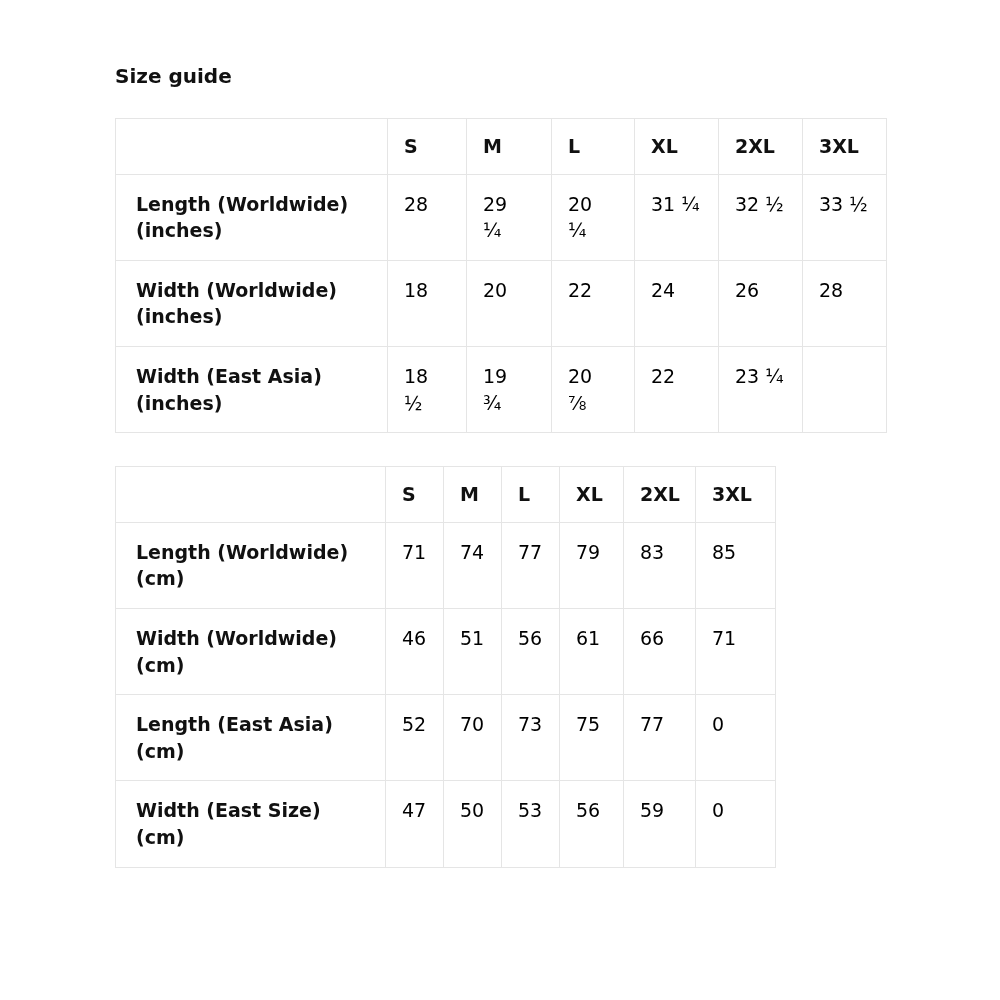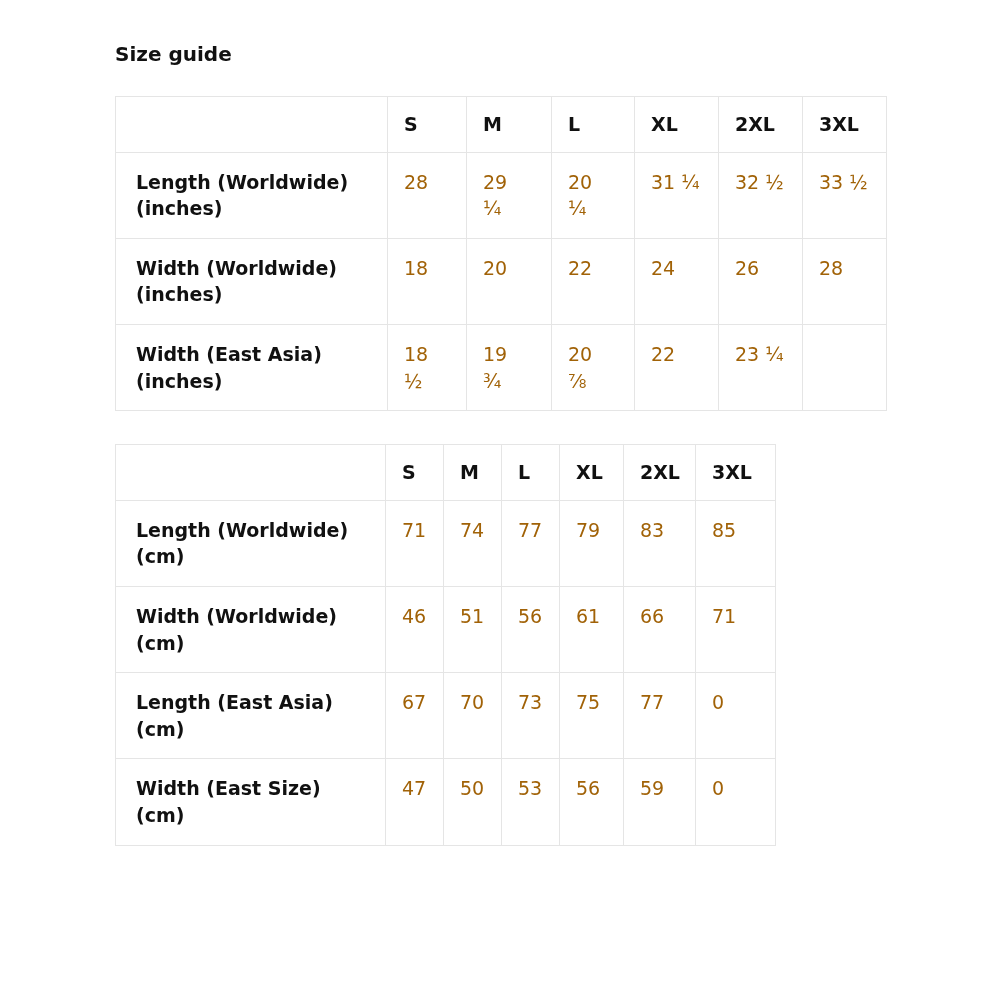--- a/index.html
+++ b/index.html
@@ -6,21 +6,21 @@
     margin: 0;
     padding: 0;
     background: #ffffff;
     font-family: "DejaVu Sans", "Liberation Sans", sans-serif;
     color: #222222;
   }
   .page {
     width: 1000px;
     height: 868px;
     box-sizing: border-box;
-    padding: 42px 0 0 115px;
+    padding: 64px 0 0 115px;
     background: #ffffff;
   }
   .size-guide-title {
     font-size: 20px;
     font-weight: bold;
     color: #111111;
     margin: 0 0 30px 0;
     line-height: 1.2;
   }
   table.size-table {
@@ -47,21 +47,21 @@
   table.size-table td {
     padding: 16px 16px;
     vertical-align: top;
   }
   td.row-label {
     font-weight: bold;
     color: #111111;
     padding-left: 20px !important;
   }
   td.val {
-    color: #a16207;
+    color: #000000;
     white-space: pre-line;
   }
 </style>
 </head>
 <body>
 
 <div class="page">
 
   <h2 class="size-guide-title">Size guide</h2>
 
@@ -157,21 +157,21 @@
         <td class="row-label">Width (Worldwide) (cm)</td>
         <td class="val">46</td>
         <td class="val">51</td>
         <td class="val">56</td>
         <td class="val">61</td>
         <td class="val">66</td>
         <td class="val">71</td>
       </tr>
       <tr>
         <td class="row-label">Length (East Asia) (cm)</td>
-        <td class="val">67</td>
+        <td class="val">52</td>
         <td class="val">70</td>
         <td class="val">73</td>
         <td class="val">75</td>
         <td class="val">77</td>
         <td class="val">0</td>
       </tr>
       <tr>
         <td class="row-label">Width (East Size) (cm)</td>
         <td class="val">47</td>
         <td class="val">50</td>

